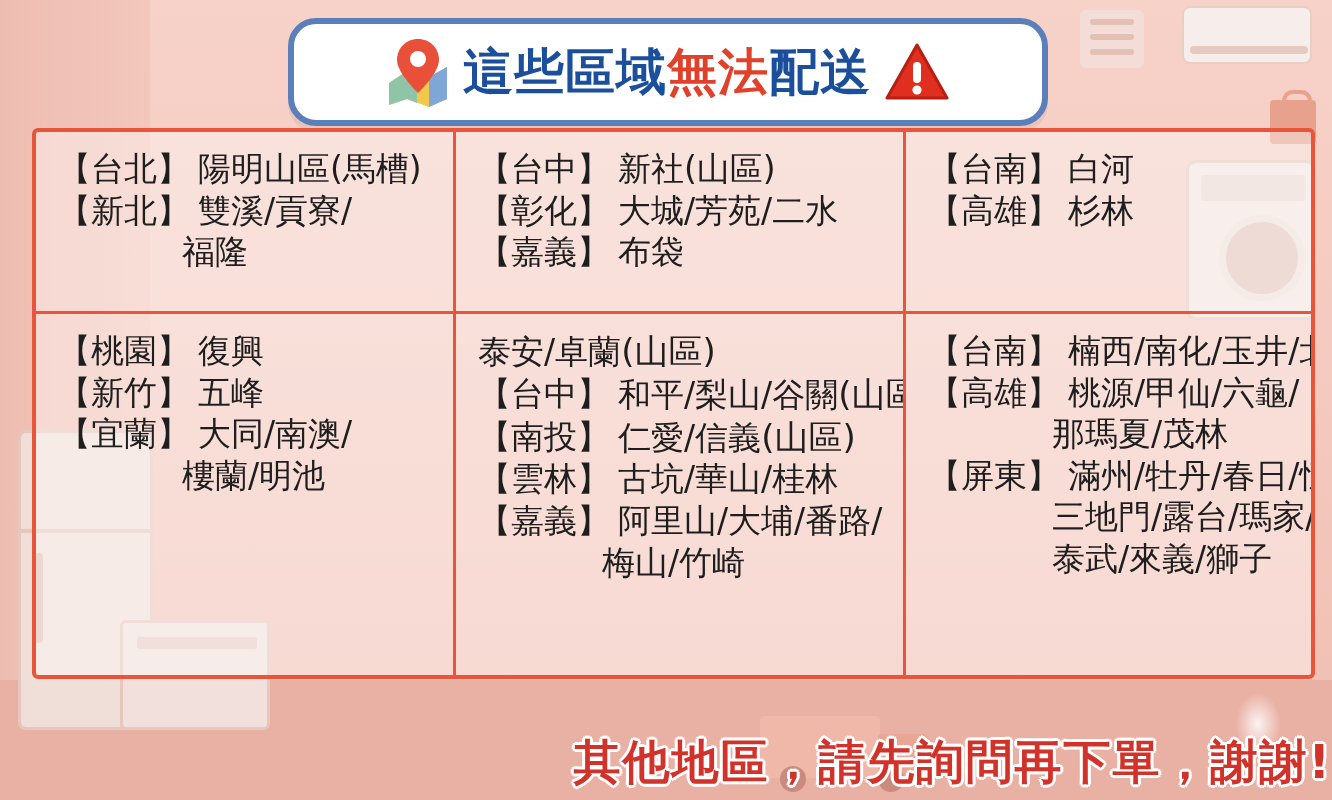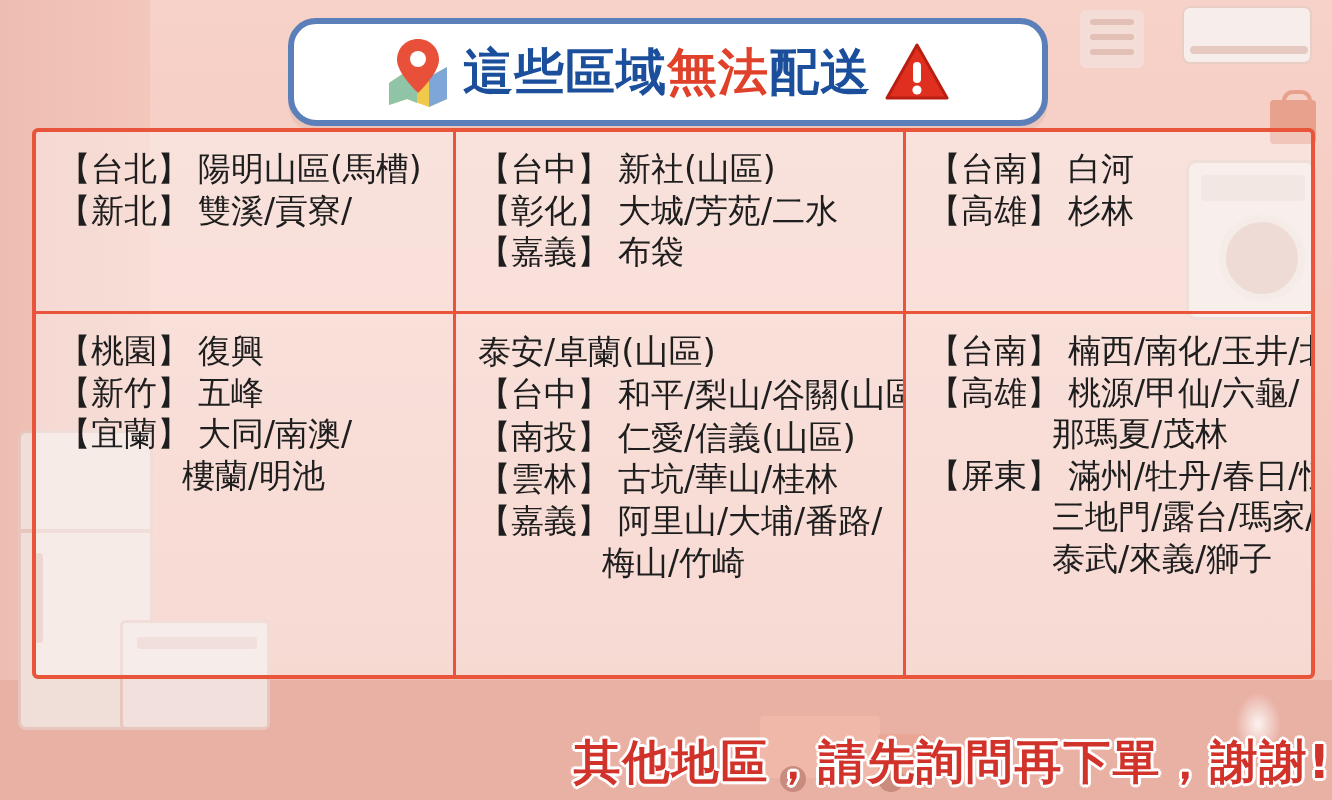--- a/index.html
+++ b/index.html
@@ -223,20 +223,23 @@
 
   <div class="cell">
     <div class="row">
       <span class="tag">【台北】</span>
       <span class="val">陽明山區(馬槽)</span>
     </div>
     <div class="row">
       <span class="tag">【新北】</span>
       <span class="val">雙溪/貢寮/</span>
     </div>
+    <div class="row cont">
+      <span class="val">福隆</span>
+    </div>
   </div>
 
   <div class="cell">
     <div class="row">
       <span class="tag">【台中】</span>
       <span class="val">新社(山區)</span>
     </div>
     <div class="row">
       <span class="tag">【彰化】</span>
       <span class="val">大城/芳苑/二水</span>

